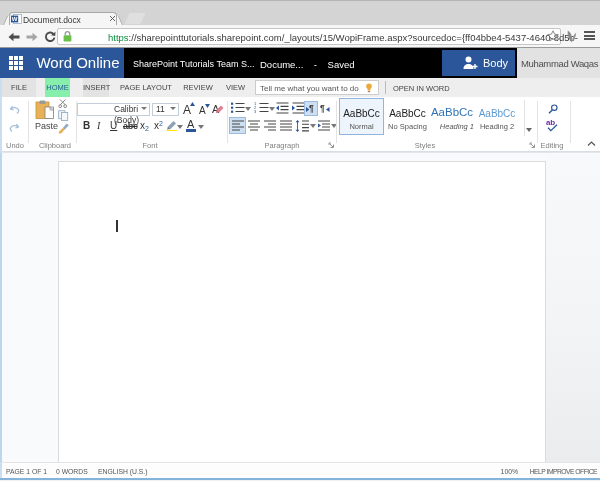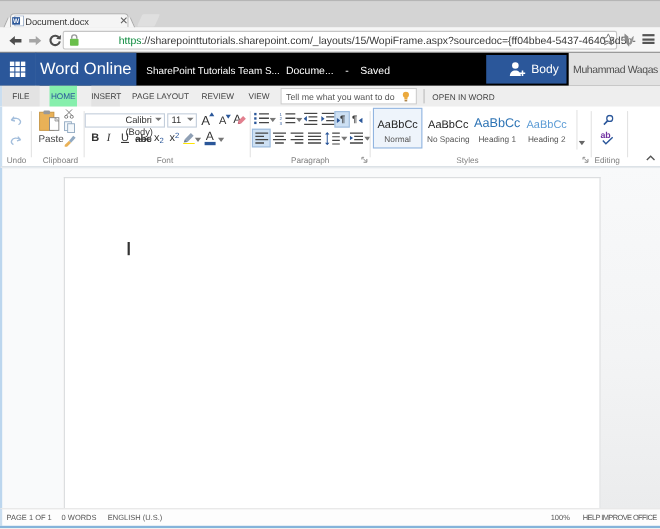--- a/index.html
+++ b/index.html
@@ -325,21 +325,21 @@
     <path d="M1 1 h2 M1 1 v2 M2 2 l3 3 M5.5 2.5 v3 h-3" stroke="#888" stroke-width="0.9" fill="none"></path>
   </svg>
 <div class="abs vsep" style="left:336px;"></div>
 
 <div class="abs" style="left:339px; top:98px; width:45px; height:37px; background:#eef4fb; border:1px solid #92b5e0;"></div>
 <div class="abs" style="left:339px; top:108px; width:45px; text-align:center; font-size:10px; color:#222;">AaBbCc</div>
 <div class="abs" style="left:339px; top:122px; width:45px; text-align:center; font-size:7.5px; color:#555;">Normal</div>
 <div class="abs" style="left:386px; top:108px; width:43px; text-align:center; font-size:10px; color:#222;">AaBbCc</div>
 <div class="abs" style="left:386px; top:122px; width:43px; text-align:center; font-size:7.5px; color:#555;">No Spacing</div>
 <div class="abs" style="left:430px; top:106px; width:44px; text-align:center; font-size:11.5px; color:#2e74b5;">AaBbCc</div>
-<div class="abs" style="left:430px; top:122px; width:44px; text-align:center; font-size:7.5px; color:#555;">Heading 1</div>
+<div class="abs" style="left:430px; top:122px; width:44px; text-align:right; font-size:7.5px; color:#555;font-style:italic;">Heading 1</div>
 <div class="abs" style="left:475px; top:108px; width:44px; text-align:center; font-size:10px; color:#5b9bd5;">AaBbCc</div>
 <div class="abs" style="left:475px; top:122px; width:44px; text-align:center; font-size:7.5px; color:#555;">Heading 2</div>
 <div class="abs" style="left:524px; top:100px; width:1px; height:36px; background:#e3e3e3;"></div>
 <svg class="abs" style="left:526px; top:128px;" width="6" height="4" viewBox="0 0 6 4">
     <path d="M0 0 H6 L3 4 Z" fill="#666"></path>
   </svg>
 <div class="abs glabel" style="left:380px; width:90px;">Styles</div>
 <svg class="abs" style="left:529px; top:142px;" width="7" height="7" viewBox="0 0 7 7">
     <path d="M1 1 h2 M1 1 v2 M2 2 l3 3 M5.5 2.5 v3 h-3" stroke="#888" stroke-width="0.9" fill="none"></path>
   </svg>

